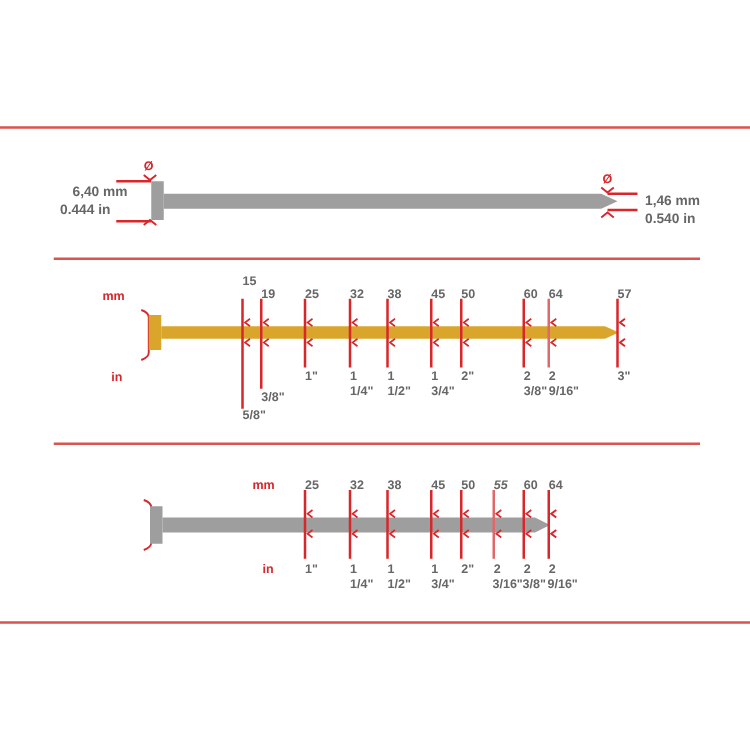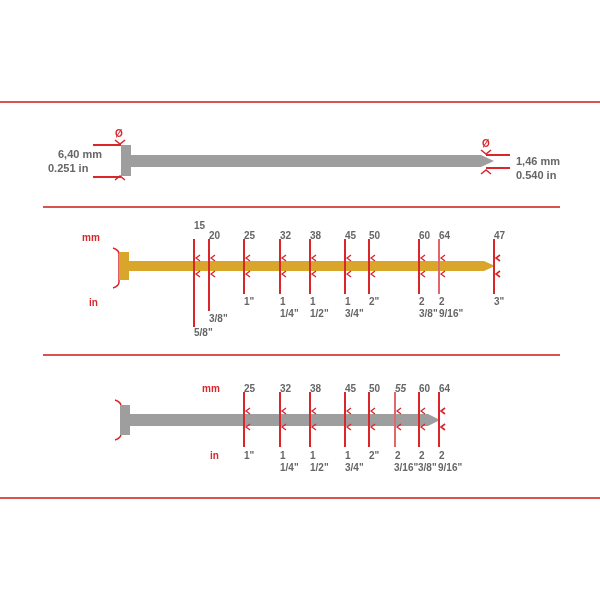--- a/index.html
+++ b/index.html
@@ -15,21 +15,21 @@
 </head>
 <body>
 
 <div class="sep" style="left:0;top:101px;width:600px;"></div>
 <div class="sep" style="left:43px;top:206px;width:517px;"></div>
 <div class="sep" style="left:43px;top:354px;width:517px;"></div>
 <div class="sep" style="left:0;top:497px;width:600px;"></div>
 
 <div>
   <div class="txt" style="left:43px;top:149px;font-size:11px;padding-left:15px;">6,40 mm</div>
-  <div class="txt" style="left:48px;top:163px;font-size:11px;">0.251 in</div>
+  <div class="txt" style="left:48px;top:163px;font-size:11px;">0.444 in</div>
 
   <div class="txt red" style="left:115px;top:128px;font-size:10px;">Ø</div>
 
   <div class="abs" style="left:93px;top:144px;width:28px;height:1.5px;background:#d8262b;"></div>
   <div class="abs" style="left:93px;top:176px;width:28px;height:1.5px;background:#d8262b;"></div>
   <svg style="left:112px;top:136px;" width="16" height="46">
     <polyline points="3,4 8,8 13,4" fill="none" stroke="#d8262b" stroke-width="1.5"></polyline>
     <polyline points="3,44 8,40 13,44" fill="none" stroke="#d8262b" stroke-width="1.5"></polyline>
   </svg>
 
@@ -70,21 +70,21 @@
       </svg>
     <div class="txt" style="left:194px;top:220px;">15</div>
     <div class="txt" style="left:194px;top:327px;">5/8"</div>
   </div>
   <div>
     <div class="vline" style="left:208px;top:239px;height:72px;"></div>
     <svg style="left:209px;top:254px;" width="8" height="26">
         <polyline points="6,1 2,4 6,7" fill="none" stroke="#d8262b" stroke-width="1.3"></polyline>
         <polyline points="6,17 2,20 6,23" fill="none" stroke="#d8262b" stroke-width="1.3"></polyline>
       </svg>
-    <div class="txt" style="left:209px;top:230px;">20</div>
+    <div class="txt" style="left:209px;top:230px;">19</div>
     <div class="txt" style="left:209px;top:313px;">3/8"</div>
   </div>
   <div>
     <div class="vline" style="left:243px;top:239px;height:55px;"></div>
     <svg style="left:244px;top:254px;" width="8" height="26">
         <polyline points="6,1 2,4 6,7" fill="none" stroke="#d8262b" stroke-width="1.3"></polyline>
         <polyline points="6,17 2,20 6,23" fill="none" stroke="#d8262b" stroke-width="1.3"></polyline>
       </svg>
     <div class="txt" style="left:244px;top:230px;">25</div>
     <div class="txt" style="left:244px;top:296px;">1"</div>
@@ -147,21 +147,21 @@
     <div class="txt" style="left:439px;top:230px;">64</div>
     <div class="txt" style="left:439px;top:296px;">2</div>
     <div class="txt" style="left:439px;top:308px;">9/16"</div>
   </div>
   <div>
     <div class="vline" style="left:493px;top:239px;height:55px;"></div>
     <svg style="left:494px;top:254px;" width="8" height="26">
         <polyline points="6,1 2,4 6,7" fill="none" stroke="#d8262b" stroke-width="1.6"></polyline>
         <polyline points="6,17 2,20 6,23" fill="none" stroke="#d8262b" stroke-width="1.6"></polyline>
       </svg>
-    <div class="txt" style="left:494px;top:230px;">47</div>
+    <div class="txt" style="left:494px;top:230px;">57</div>
     <div class="txt" style="left:494px;top:296px;">3"</div>
   </div>
 </div>
 
 <div>
   <div class="txt red" style="left:202px;top:383px;">mm</div>
   <div class="txt red" style="left:210px;top:450px;">in</div>
 
   <svg style="left:112px;top:398px;" width="14" height="44">
     <path d="M3,2 Q9,4 9,8 L9,36 Q9,40 3,42" fill="none" stroke="#d8262b" stroke-width="1.5"></path>

